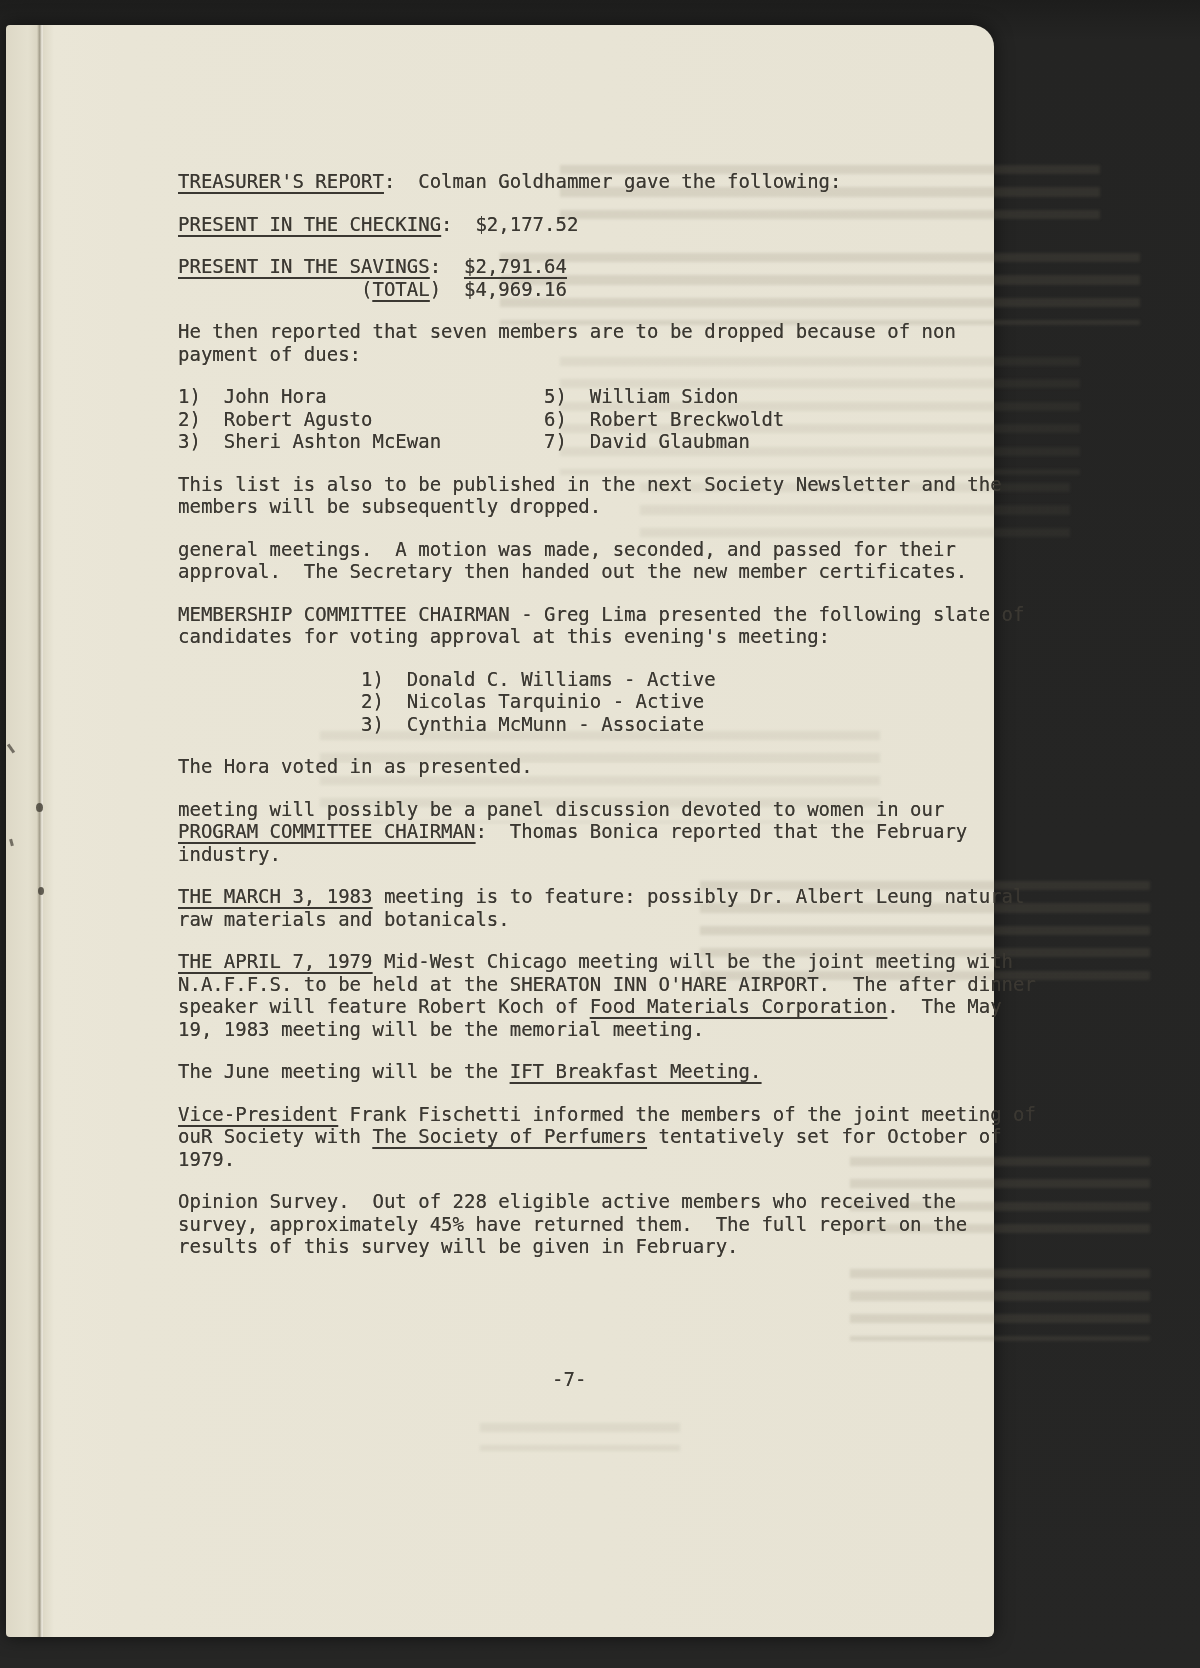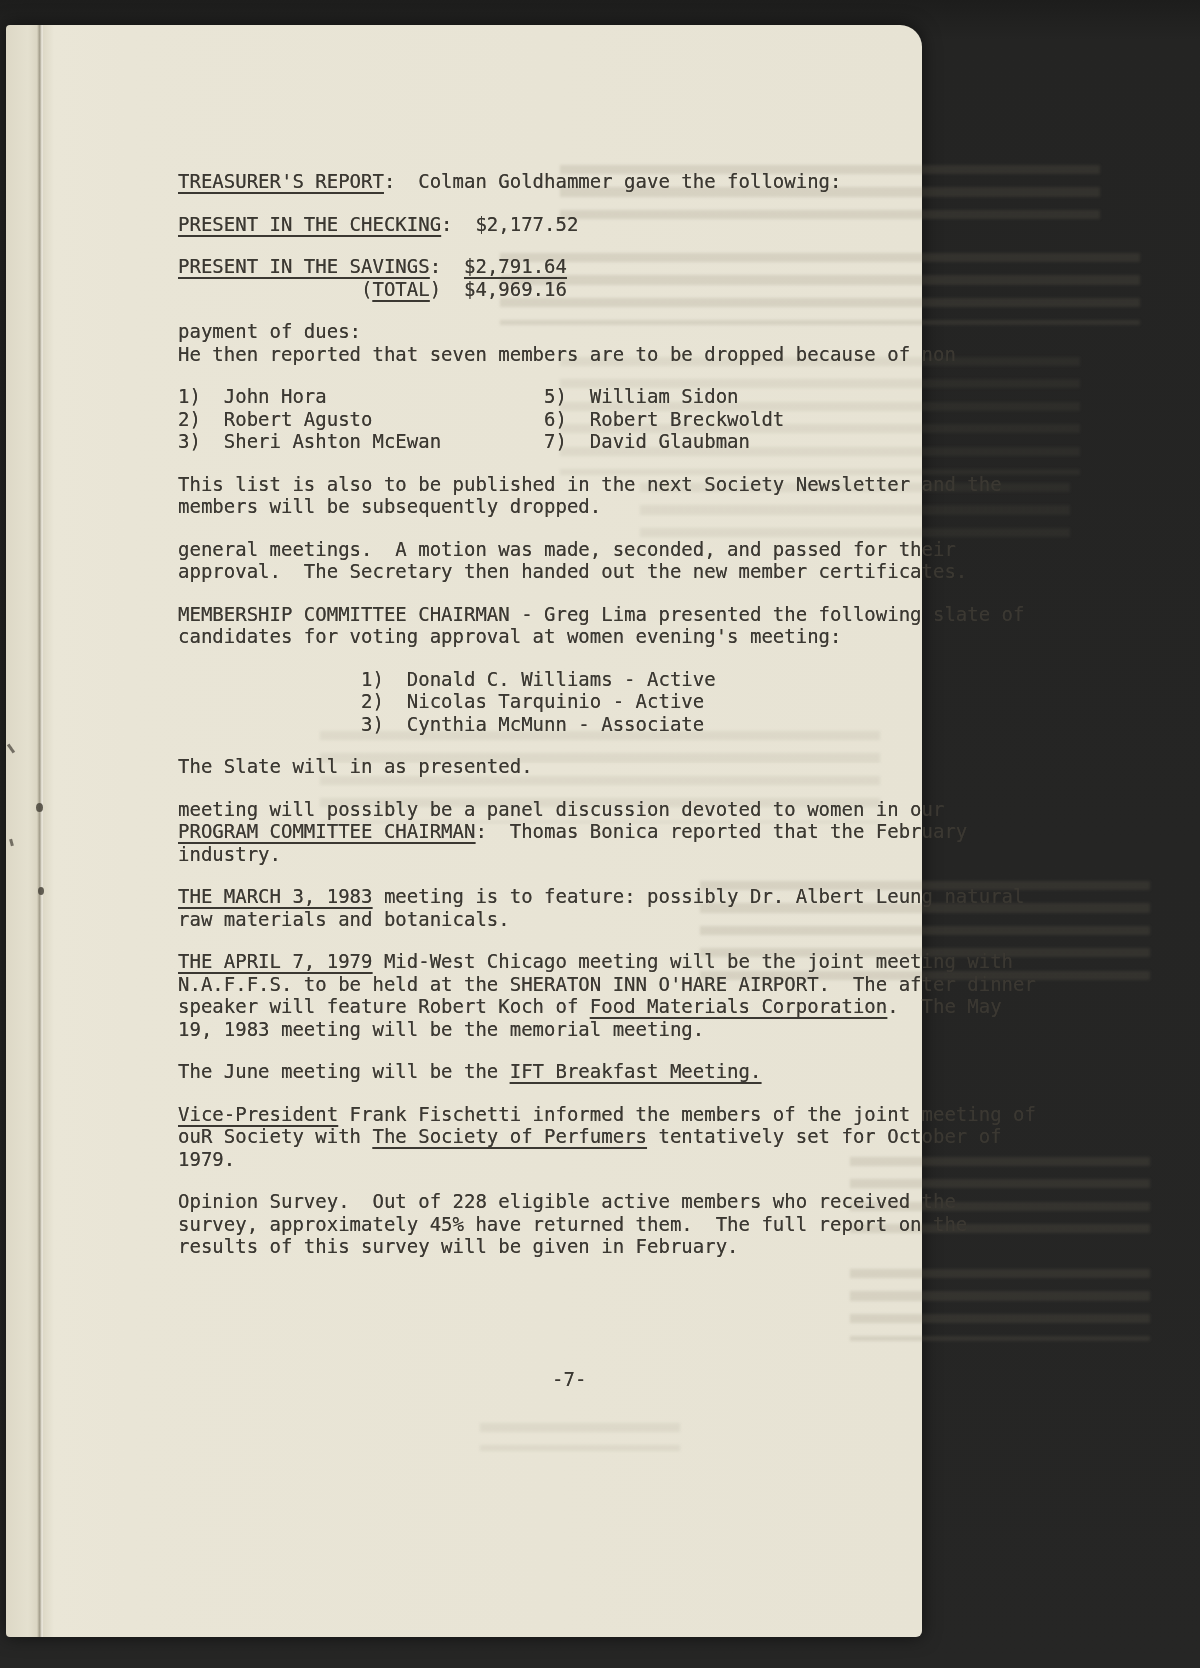--- a/index.html
+++ b/index.html
@@ -10,21 +10,21 @@
   *{margin:0;padding:0;box-sizing:border-box;}
   html,body{width:1200px;height:1668px;overflow:hidden;}
   body{
     background:var(--bg);
     font-family:"DejaVu Sans Mono","Liberation Mono",monospace;
     position:relative;
   }
   .scan-bg{position:absolute;inset:0;background:linear-gradient(180deg,#1d1d1c 0,#242423 40px,#262625 100%);}
   .paper{
     position:absolute;
-    left:6px;top:25px;width:916px;height:1612px;
+    left:6px;top:25px;width:988px;height:1612px;
     background:linear-gradient(90deg,#ddd8c6 0,#e4e0cf 22px,#d8d3c0 33px,#eae6d7 48px,var(--paper) 120px,#e8e4d5 60%,#e7e3d4 100%);
     border-radius:4px 22px 6px 4px;
     box-shadow:0 0 18px rgba(0,0,0,0.55);
   }
   .crease{
     position:absolute;left:31px;top:0;width:6px;height:100%;
     background:linear-gradient(90deg,rgba(90,84,66,0) 0,rgba(96,90,72,0.45) 45%,rgba(233,229,218,0.9) 80%);
     filter:blur(0.4px);
   }
   .staple-dot{
@@ -88,47 +88,47 @@
         <div class="line"><span class="u">TREASURER'S REPORT</span><span>:  Colman Goldhammer gave the following:</span></div>
       </div>
       <div class="para">
         <div class="line"><span class="u">PRESENT IN THE CHECKING</span><span>:  $2,177.52</span></div>
       </div>
       <div class="para">
         <div class="line"><span class="u">PRESENT IN THE SAVINGS</span><span>:  </span><span class="u">$2,791.64</span></div>
         <div class="line"><span>                (</span><span class="u">TOTAL</span><span>)  $4,969.16</span></div>
       </div>
       <div class="para">
+        <div class="line"><span>He then reported that seven members are to be dropped because of non</span></div>
         <div class="line"><span>payment of dues:</span></div>
-        <div class="line"><span>He then reported that seven members are to be dropped because of non</span></div>
       </div>
       <div class="para">
         <div class="line"><span>1)  John Hora                   5)  William Sidon</span></div>
         <div class="line"><span>2)  Robert Agusto               6)  Robert Breckwoldt</span></div>
         <div class="line"><span>3)  Sheri Ashton McEwan         7)  David Glaubman</span></div>
       </div>
       <div class="para">
         <div class="line"><span>This list is also to be published in the next Society Newsletter and the</span></div>
         <div class="line"><span>members will be subsequently dropped.</span></div>
       </div>
       <div class="para">
         <div class="line"><span>general meetings.  A motion was made, seconded, and passed for their</span></div>
         <div class="line"><span>approval.  The Secretary then handed out the new member certificates.</span></div>
       </div>
       <div class="para">
         <div class="line"><span>MEMBERSHIP COMMITTEE CHAIRMAN - Greg Lima presented the following slate of</span></div>
-        <div class="line"><span>candidates for voting approval at women evening's meeting:</span></div>
+        <div class="line"><span>candidates for voting approval at this evening's meeting:</span></div>
       </div>
       <div class="para">
         <div class="line"><span>                1)  Donald C. Williams - Active</span></div>
         <div class="line"><span>                2)  Nicolas Tarquinio - Active</span></div>
         <div class="line"><span>                3)  Cynthia McMunn - Associate</span></div>
       </div>
       <div class="para">
-        <div class="line"><span>The Slate will in as presented.</span></div>
+        <div class="line"><span>The Hora voted in as presented.</span></div>
       </div>
       <div class="para">
         <div class="line"><span>meeting will possibly be a panel discussion devoted to women in our</span></div>
         <div class="line"><span class="u">PROGRAM COMMITTEE CHAIRMAN</span><span>:  Thomas Bonica reported that the February</span></div>
         <div class="line"><span>industry.</span></div>
       </div>
       <div class="para">
         <div class="line"><span class="u">THE MARCH 3, 1983</span><span> meeting is to feature: possibly Dr. Albert Leung natural</span></div>
         <div class="line"><span>raw materials and botanicals.</span></div>
       </div>

